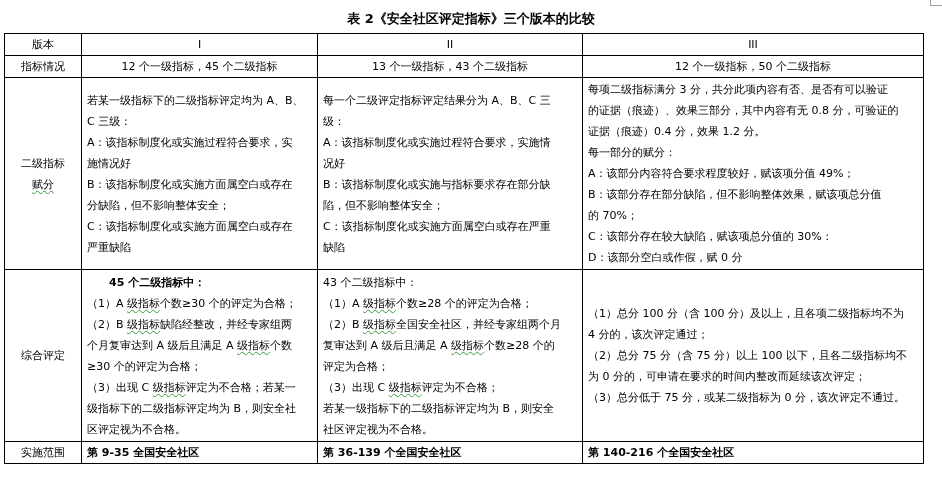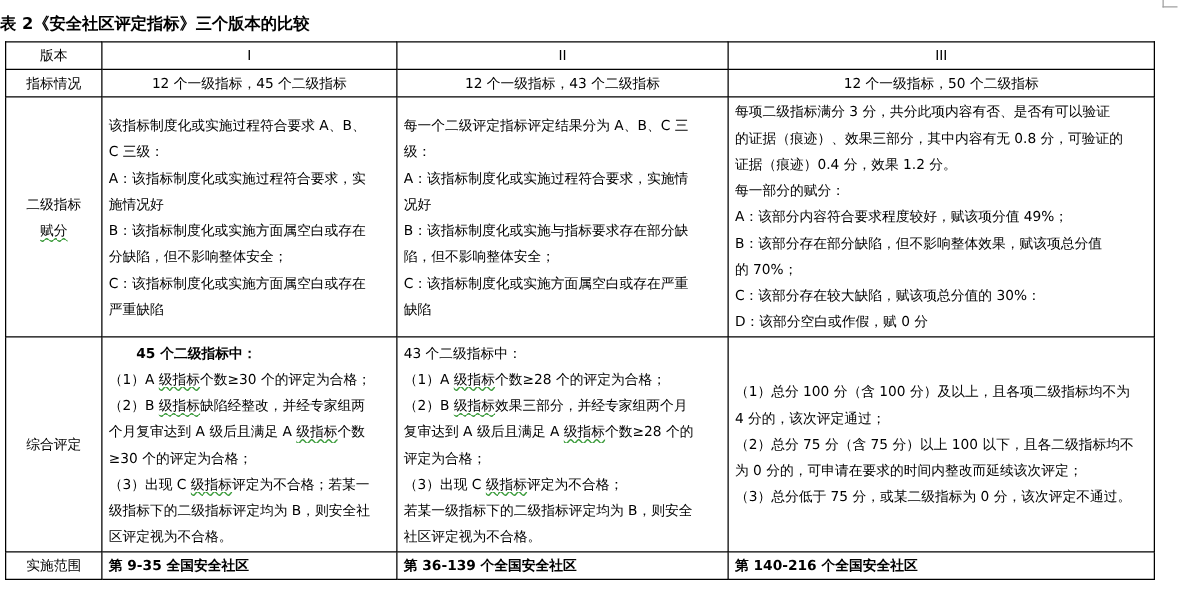--- a/index.html
+++ b/index.html
@@ -22,20 +22,21 @@
       width: 12px;
       height: 6px;
       border-left: 1px solid #a0a0a0;
       border-bottom: 1px solid #a0a0a0;
     }
     .title {
       position: absolute;
       left: 0;
       top: 10px;
       width: 942px;
+      text-align: center;
       font-size: 13px;
       font-weight: bold;
       letter-spacing: 0px;
     }
     table.cmp {
       position: absolute;
       left: 4px;
       top: 33px;
       border-collapse: collapse;
       table-layout: fixed;
@@ -87,31 +88,31 @@
       <tr class="r-ver">
     <td class="rowhead">版本</td>
     <td class="c">I</td>
     <td class="c">II</td>
     <td class="c">III</td>
   </tr>
 
   <tr class="r-ind">
     <td class="rowhead">指标情况</td>
     <td class="c">12 个一级指标，45 个二级指标</td>
-    <td class="c">12 个一级指标，43 个二级指标</td>
+    <td class="c">13 个一级指标，43 个二级指标</td>
     <td class="c">12 个一级指标，50 个二级指标</td>
   </tr>
 
   <tr class="r-score">
     <td class="rowhead">
       <span class="line">二级指标</span>
       <span class="line"><span class="squig">赋分</span></span>
     </td>
     <td class="t">
-      <span class="line">该指标制度化或实施过程符合要求 A、B、</span>
+      <span class="line">若某一级指标下的二级指标评定均为 A、B、</span>
       <span class="line">C 三级：</span>
       <span class="line">A：该指标制度化或实施过程符合要求，实</span>
       <span class="line">施情况好</span>
       <span class="line">B：该指标制度化或实施方面属空白或存在</span>
       <span class="line">分缺陷，但不影响整体安全；</span>
       <span class="line">C：该指标制度化或实施方面属空白或存在</span>
       <span class="line">严重缺陷</span>
     </td>
     <td class="t">
       <span class="line">每一个二级评定指标评定结果分为 A、B、C 三</span>
@@ -144,21 +145,21 @@
       <span class="line"><span>（2）B </span><span class="squig">级指标</span><span>缺陷经整改，并经专家组两</span></span>
       <span class="line"><span>个月复审达到 A 级后且满足 A </span><span class="squig">级指标</span><span>个数</span></span>
       <span class="line">≥30 个的评定为合格；</span>
       <span class="line"><span>（3）出现 C </span><span class="squig">级指标</span><span>评定为不合格；若某一</span></span>
       <span class="line">级指标下的二级指标评定均为 B，则安全社</span>
       <span class="line">区评定视为不合格。</span>
     </td>
     <td class="t">
       <span class="line">43 个二级指标中：</span>
       <span class="line"><span>（1）A </span><span class="squig">级指标</span><span>个数≥28 个的评定为合格；</span></span>
-      <span class="line"><span>（2）B </span><span class="squig">级指标</span><span>效果三部分，并经专家组两个月</span></span>
+      <span class="line"><span>（2）B </span><span class="squig">级指标</span><span>全国安全社区，并经专家组两个月</span></span>
       <span class="line"><span>复审达到 A 级后且满足 A </span><span class="squig">级指标</span><span>个数≥28 个的</span></span>
       <span class="line">评定为合格；</span>
       <span class="line"><span>（3）出现 C </span><span class="squig">级指标</span><span>评定为不合格；</span></span>
       <span class="line">若某一级指标下的二级指标评定均为 B，则安全</span>
       <span class="line">社区评定视为不合格。</span>
     </td>
     <td class="t">
       <span class="line">（1）总分 100 分（含 100 分）及以上，且各项二级指标均不为</span>
       <span class="line">4 分的，该次评定通过；</span>
       <span class="line">（2）总分 75 分（含 75 分）以上 100 以下，且各二级指标均不</span>

